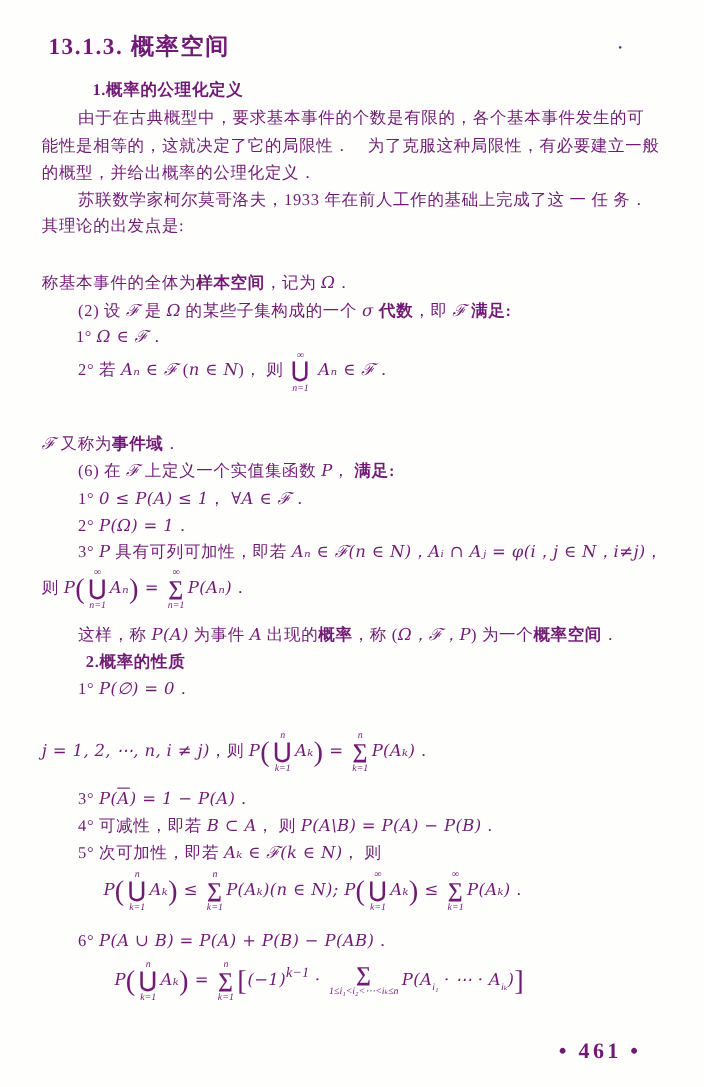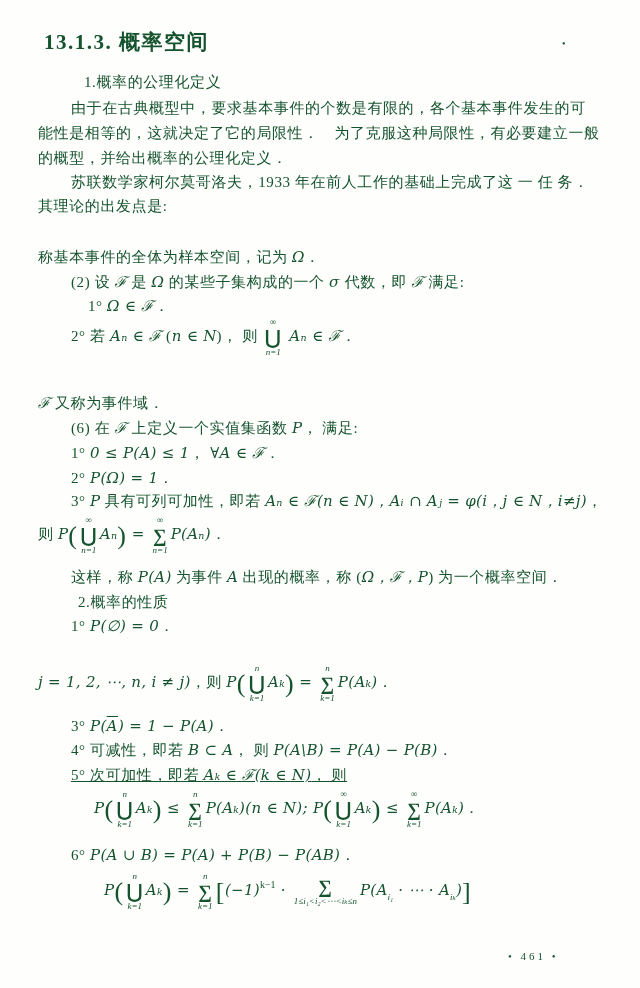--- a/index.html
+++ b/index.html
@@ -14,51 +14,51 @@
   #page{position:absolute;inset:0;background:#fefefd;}
   .line{
     position:absolute;
     white-space:nowrap;
     font-size:15px;
     line-height:24px;
     letter-spacing:0.6px;
   }
   .line.title{font-size:21px;font-weight:700;letter-spacing:1.5px;line-height:28px;}
   .line.subhead{font-weight:700;}
-  .line.pgnum{font-size:11px;font-weight:700;letter-spacing:3px;}
+  .line.pgnum{font-size:20px;font-weight:700;letter-spacing:3px;}
   .line.dot{font-size:10px;}
   .t{font-style:normal;}
-  .b{font-weight:400;}
+  .b{font-weight:700;}
   .m{font-style:italic;font-family:"DejaVu Serif",serif;letter-spacing:0.3px;}
   .ol{font-style:italic;text-decoration:overline;font-family:"DejaVu Serif",serif;}
   .sub{font-style:italic;font-size:9px;vertical-align:-5px;letter-spacing:0;}
-  .sup{font-size:10px;vertical-align:7px;letter-spacing:0;margin-top:21px;}
+  .sup{font-style:italic;font-size:13px;vertical-align:7px;letter-spacing:0;margin-top:21px;}
   .big{font-size:26px;vertical-align:middle;line-height:0;font-weight:400;}
   .bigop{
     display:inline-flex;flex-direction:column;align-items:center;
     vertical-align:middle;line-height:1;margin:0 3px;font-style:normal;
   }
   .bigop .lim{font-size:9px;font-style:italic;line-height:1.1;letter-spacing:0;}
   .bigop .opc{font-size:19px;line-height:1.05;font-weight:700;}
 </style>
 </head>
 <body>
 
-<div id="page" style="background: rgb(254, 254, 253); color: #14532d;">
+<div id="page" style="background: rgb(254, 254, 253); color: #701a75;">
     <div class="line title" style="top: 28px; left: 44px;"><span class="t">13.1.3. 概率空间</span></div>
     <div class="line dot" style="top: 32px; left: 562px;"><span class="t">•</span></div>
     <div class="line subhead" style="top: 70px; left: 84px;"><span class="b">1.概率的公理化定义</span></div>
     <div class="line" style="top: 96px; left: 71px;"><span class="t">由于在古典概型中，要求基本事件的个数是有限的，各个基本事件发生的可</span></div>
     <div class="line" style="top: 121px; left: 38px;"><span class="t">能性是相等的，这就决定了它的局限性．　为了克服这种局限性，有必要建立一般</span></div>
     <div class="line" style="top: 146px; left: 38px;"><span class="t">的概型，并给出概率的公理化定义．</span></div>
     <div class="line" style="top: 170px; left: 71px;"><span class="t">苏联数学家柯尔莫哥洛夫，1933 年在前人工作的基础上完成了这 一 任 务．</span></div>
     <div class="line" style="top: 194px; left: 38px;"><span class="t">其理论的出发点是:</span></div>
     <div class="line" style="top: 245px; left: 38px;"><span class="t">称基本事件的全体为</span><span class="b">样本空间</span><span class="t">，记为 </span><span class="m">Ω</span><span class="t">．</span></div>
     <div class="line" style="top: 270px; left: 71px;"><span class="t">(2) 设 </span><span class="m">ℱ</span><span class="t"> 是 </span><span class="m">Ω</span><span class="t"> 的某些子集构成的一个 </span><span class="m">σ </span><span class="b">代数</span><span class="t">，即 </span><span class="m">ℱ</span><span class="t"> </span><span class="b">满足:</span></div>
-    <div class="line" style="top: 294px; left: 88px;"><span class="t">1°  </span><span class="m">Ω ∈ ℱ</span><span class="t">．</span></div>
+    <div class="line" style="top: 294px; left: 69px;"><span class="t">1°  </span><span class="m">Ω ∈ ℱ</span><span class="t">．</span></div>
     <div class="line" style="top: 318px; left: 71px;"><span class="t">2°  若 </span><span class="m">Aₙ ∈ ℱ</span><span class="t"> (</span><span class="m">n ∈ N</span><span class="t">)，  则 </span><span class="bigop">
         <span class="lim">∞</span>
         <span class="opc">⋃</span>
         <span class="lim">n=1</span>
       </span><span class="m"> Aₙ ∈ ℱ</span><span class="t">．</span></div>
     <div class="line" style="top: 391px; left: 38px; text-align: right;"><span class="m">ℱ</span><span class="t"> 又称为</span><span class="b">事件域</span><span class="t">．</span></div>
     <div class="line" style="top: 416px; left: 71px;"><span class="t">(6) 在 </span><span class="m">ℱ</span><span class="t"> 上定义一个实值集函数 </span><span class="m">P</span><span class="t">， </span><span class="b">满足:</span></div>
     <div class="line" style="top: 441px; left: 71px;"><span class="t">1°  </span><span class="m">0 ≤ P(A) ≤ 1</span><span class="t">，</span><span class="m"> ∀A ∈ ℱ</span><span class="t">．</span></div>
     <div class="line" style="top: 466px; left: 71px;"><span class="t">2°  </span><span class="m">P(Ω) = 1</span><span class="t">．</span></div>
     <div class="line" style="top: 489px; left: 71px;"><span class="t">3°  </span><span class="m">P</span><span class="t"> 具有可列可加性，即若 </span><span class="m">Aₙ ∈ ℱ(n ∈ N)，Aᵢ ∩ Aⱼ = φ(i，j ∈ N，i≠j)</span><span class="t">，</span></div>
@@ -78,21 +78,21 @@
         <span class="lim">n</span>
         <span class="opc">⋃</span>
         <span class="lim">k=1</span>
       </span><span class="m">Aₖ</span><span class="big">)</span><span class="m"> = </span><span class="bigop">
         <span class="lim">n</span>
         <span class="opc">∑</span>
         <span class="lim">k=1</span>
       </span><span class="m">P(Aₖ)</span><span class="t">．</span></div>
     <div class="line" style="top: 714px; left: 71px;"><span class="t">3°  </span><span class="m">P(</span><span class="ol">A</span><span class="m">) = 1 − P(A)</span><span class="t">．</span></div>
     <div class="line" style="top: 738px; left: 71px;"><span class="t">4°  可减性，即若 </span><span class="m">B ⊂ A</span><span class="t">，  则 </span><span class="m">P(A\B) = P(A) − P(B)</span><span class="t">．</span></div>
-    <div class="line" style="top: 763px; left: 71px; text-decoration: underline;"><span class="t">5°  次可加性，即若 </span><span class="m">Aₖ ∈ ℱ(k ∈ N)</span><span class="t">， 则</span></div>
+    <div class="line" style="top: 763px; left: 71px;"><span class="t">5°  次可加性，即若 </span><span class="m">Aₖ ∈ ℱ(k ∈ N)</span><span class="t">， 则</span></div>
     <div class="line" style="top: 790px; left: 94px;"><span class="m">P</span><span class="big">(</span><span class="bigop">
         <span class="lim">n</span>
         <span class="opc">⋃</span>
         <span class="lim">k=1</span>
       </span><span class="m">Aₖ</span><span class="big">)</span><span class="m"> ≤ </span><span class="bigop">
         <span class="lim">n</span>
         <span class="opc">∑</span>
         <span class="lim">k=1</span>
       </span><span class="m">P(Aₖ)(n ∈ N);  P</span><span class="big">(</span><span class="bigop">
         <span class="lim">∞</span>

